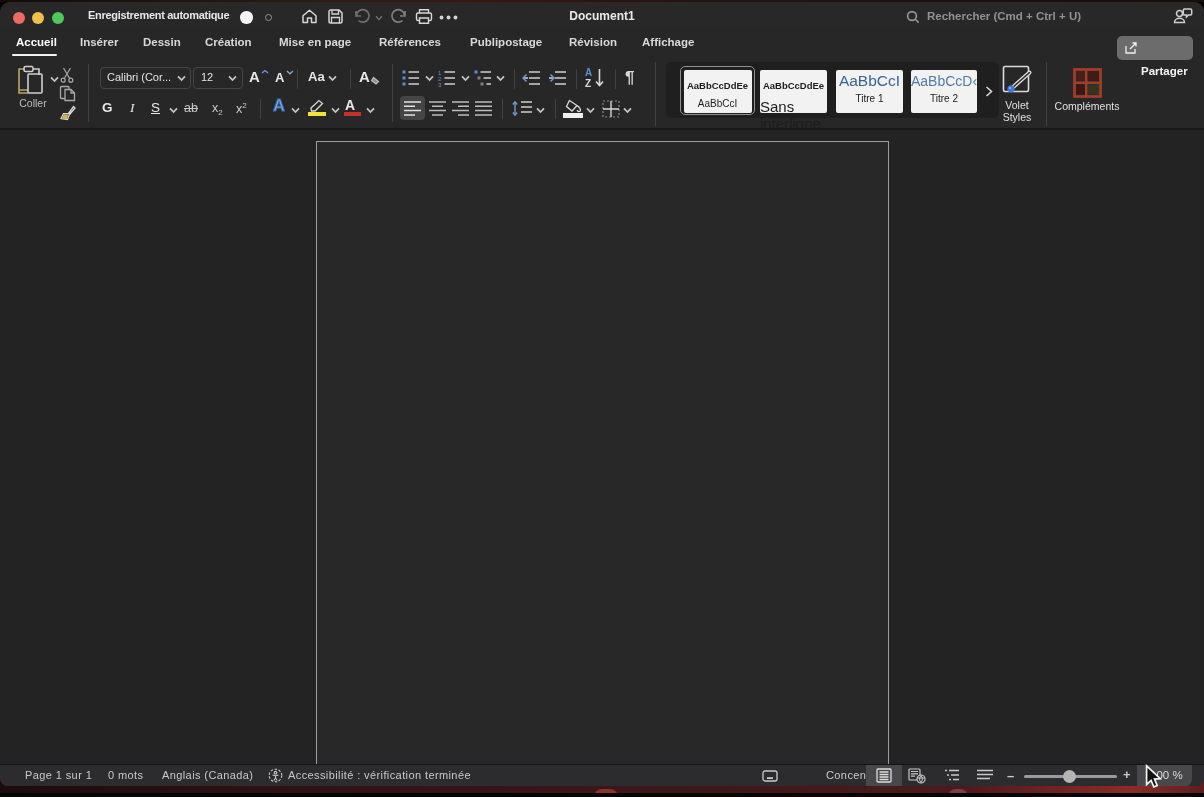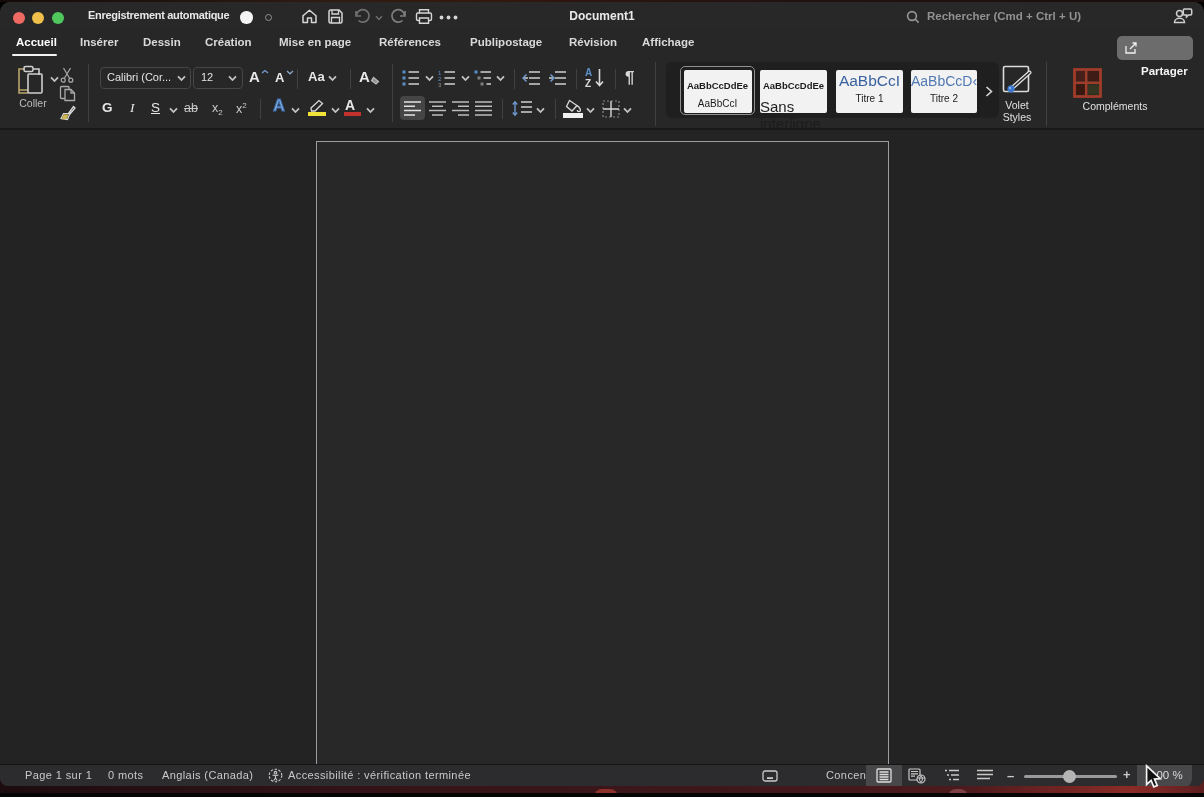--- a/index.html
+++ b/index.html
@@ -317,21 +317,21 @@
     <div class="sep1" style="left:1046px;top:6px;height:64px;"></div>
 
     <svg class="abs" style="left:1073px;top:12px;" width="29" height="30" viewBox="0 0 29 30">
         <rect x="3" y="3" width="9" height="10" fill="#45201b"></rect>
         <rect x="15" y="3" width="11" height="10" fill="#401c16"></rect>
         <rect x="3" y="16.5" width="9" height="10" fill="#39190f"></rect>
         <rect x="15" y="16.5" width="11" height="10" fill="#333520"></rect>
         <rect x="1.5" y="1.5" width="26" height="27" fill="none" stroke="#a03c2a" stroke-width="2.8"></rect>
         <path d="M13.2 2 V28 M2 14.7 H27" stroke="#a03c2a" stroke-width="2.5"></path>
       </svg>
-    <div class="abs" style="left:1080px;top:44px;width:70px;text-align:center;font-size:10.5px;color:#e0e0e0;">Compléments</div>
+    <div class="abs" style="left:1052px;top:44px;width:70px;text-align:center;font-size:10.5px;color:#e0e0e0;">Compléments</div>
   </div>
 
   <div id="doc" class="abs" style="left:0;top:126px;width:1204px;height:636px;background:#232323;border-top:2px solid #181818;box-sizing:border-box;">
     <div class="abs" style="left:316px;top:11px;width:573px;height:623px;background:#282828;border:1px solid #9d9da0;border-bottom:none;box-sizing:border-box;"></div>
   </div>
 
   <div id="status" class="abs" style="left:0;top:762px;width:1204px;height:24px;background:#2c2c2e;border-top:1px solid #141414;box-sizing:border-box;">
     <div class="abs ltxt" style="left:25px;top:4px;">Page 1 sur 1</div>
     <div class="abs ltxt" style="left:108px;top:4px;">0 mots</div>
     <div class="abs ltxt" style="left:162px;top:4px;">Anglais (Canada)</div>

